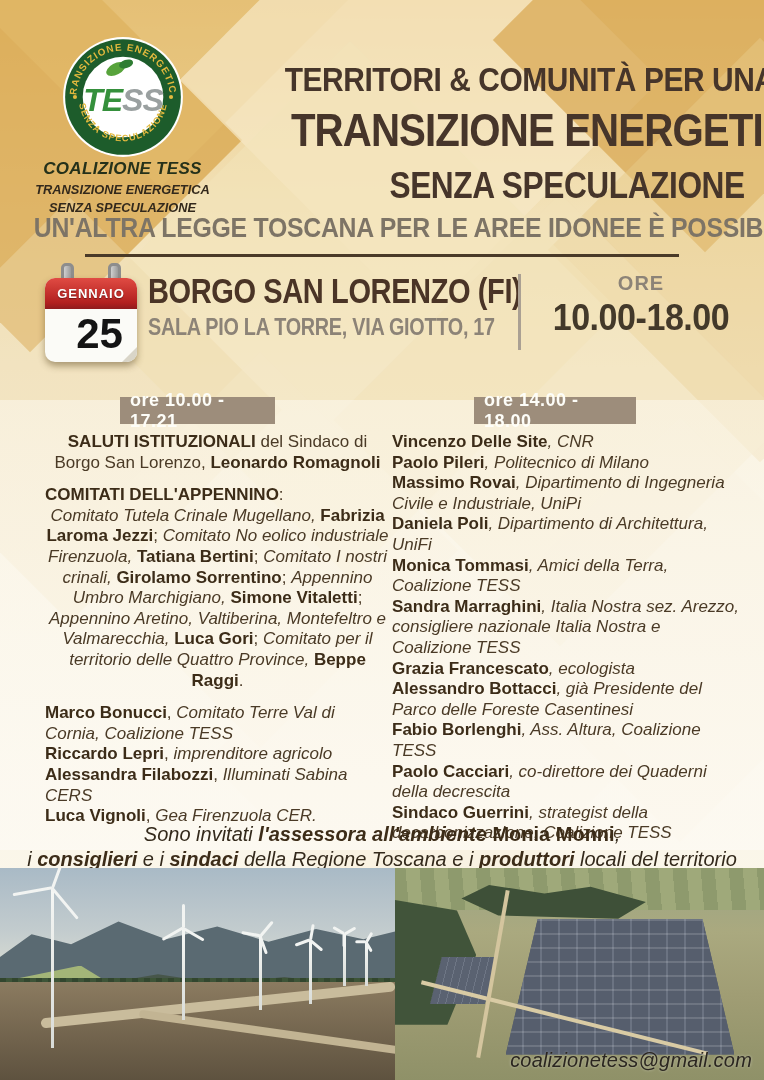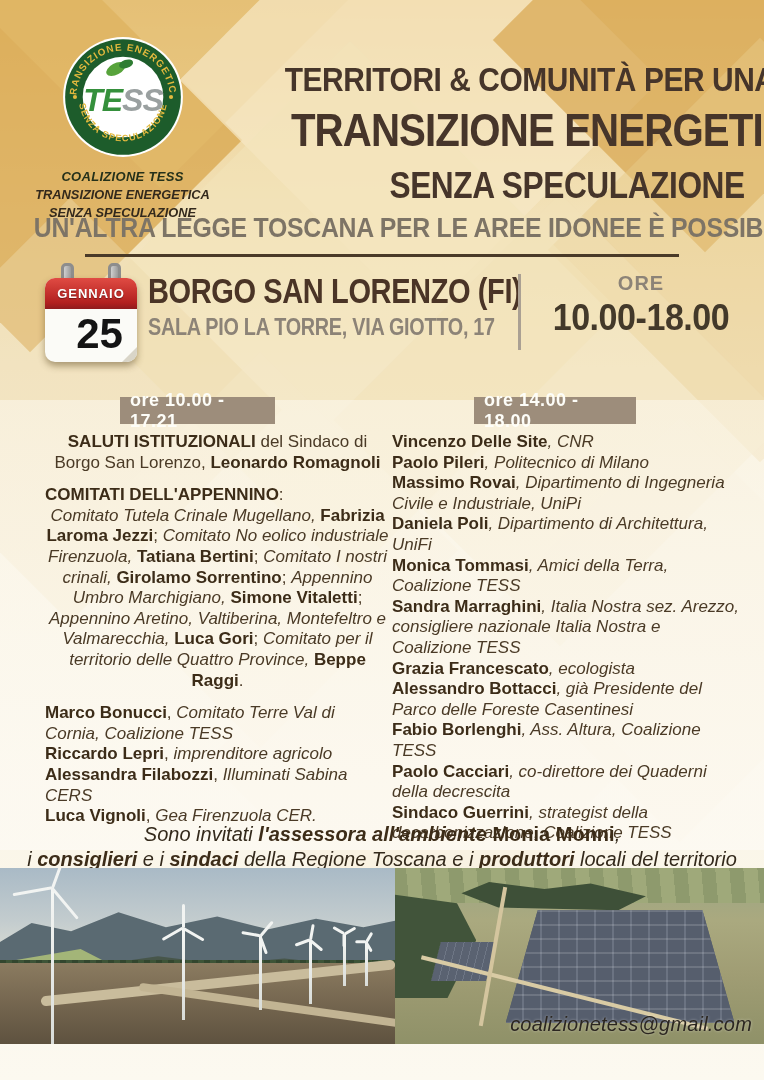--- a/index.html
+++ b/index.html
@@ -18,21 +18,21 @@
   .d9{width:280px;height:280px;left:120px;top:410px;background:#f4e8c8;opacity:.4;}
   .d10{width:300px;height:300px;left:530px;top:480px;background:#f4e9cc;opacity:.35;}
   .d11{width:300px;height:300px;left:270px;top:610px;background:#f7eed8;opacity:.4;}
   .veil{position:absolute;left:0;right:0;top:400px;height:450px;z-index:0;
     background:linear-gradient(180deg,rgba(252,248,238,.55),rgba(253,250,243,.8));}
   .z{position:absolute;z-index:2;}
 
   
   .logo-block{left:30px;top:35px;width:185px;text-align:center;}
   .logo-badge{display:block;margin:0 auto;}
-  .logo-cap1{margin-top:10px;font-size:13px;font-weight:bold;font-style:italic;color:#25311a;letter-spacing:.3px;}
+  .logo-cap1{margin-top:0;font-size:17px;font-weight:bold;font-style:italic;color:#25311a;letter-spacing:.3px;}
   .logo-cap2{margin-top:2px;font-size:13.5px;font-weight:bold;font-style:italic;color:#33291c;line-height:1.3;transform:scaleX(.95);}
 
   
   .title-block{left:255px;top:60px;width:495px;text-align:center;color:#46352a;}
   .t1{font-size:34px;font-weight:bold;letter-spacing:-.5px;transform:scaleX(.88);white-space:nowrap;}
   .t2{font-size:47px;font-weight:bold;letter-spacing:-1px;transform:scaleX(.855);white-space:nowrap;margin-top:3px;}
   .t3{font-size:36px;font-weight:bold;letter-spacing:-.5px;transform:scaleX(.88);transform-origin:right center;
       white-space:nowrap;text-align:right;margin-top:8px;padding-right:6px;}
   .banner{left:0;right:0;top:213px;text-align:center;}
   .banner span{display:inline-block;font-size:27px;font-weight:bold;color:#7d7466;letter-spacing:-.3px;transform:scaleX(.92);white-space:nowrap;}
@@ -74,21 +74,21 @@
   .s-i{font-style:italic;}
   .s-bi{font-weight:bold;font-style:italic;color:#3c2c18;}
   .nm{font-weight:bold;color:#3c2c18;}
   .rl{font-style:italic;}
 
   
   .invite{left:0;right:0;top:822px;text-align:center;font-size:20px;line-height:25px;color:#33291b;}
 
   
   .photos{left:0;top:868px;width:764px;height:212px;display:flex;}
-  .photo{position:relative;overflow:hidden;height:176px;}
+  .photo{position:relative;overflow:hidden;height:212px;}
   .photo-wind{width:395px;background:linear-gradient(180deg,#a9bac6 0%,#c3ccce 30%,#d6dad2 46%,#c9c8b8 52%);}
   .pw-mount{position:absolute;left:0;top:0;width:100%;height:60%;background:#5a6a72;
     clip-path:polygon(0 70%,8% 52%,18% 60%,30% 42%,42% 56%,55% 46%,68% 58%,80% 48%,92% 56%,100% 50%,100% 100%,0 100%);}
   .pw-ridge{position:absolute;left:0;top:38%;width:100%;height:32%;background:#47564a;
     clip-path:polygon(0 55%,12% 40%,26% 52%,40% 38%,56% 52%,72% 42%,88% 54%,100% 46%,100% 100%,0 100%);}
   .pw-forest{position:absolute;left:0;top:52%;width:100%;height:24%;
     background:repeating-linear-gradient(90deg,#32462e 0 6px,#3d5437 6px 12px);}
   .pw-grass{position:absolute;left:0;top:46%;width:34%;height:26%;background:#a3b578;
     clip-path:polygon(0 30%,60% 0,100% 60%,70% 100%,0 100%);}
   .pw-dirt{position:absolute;left:0;bottom:0;width:100%;height:46%;

